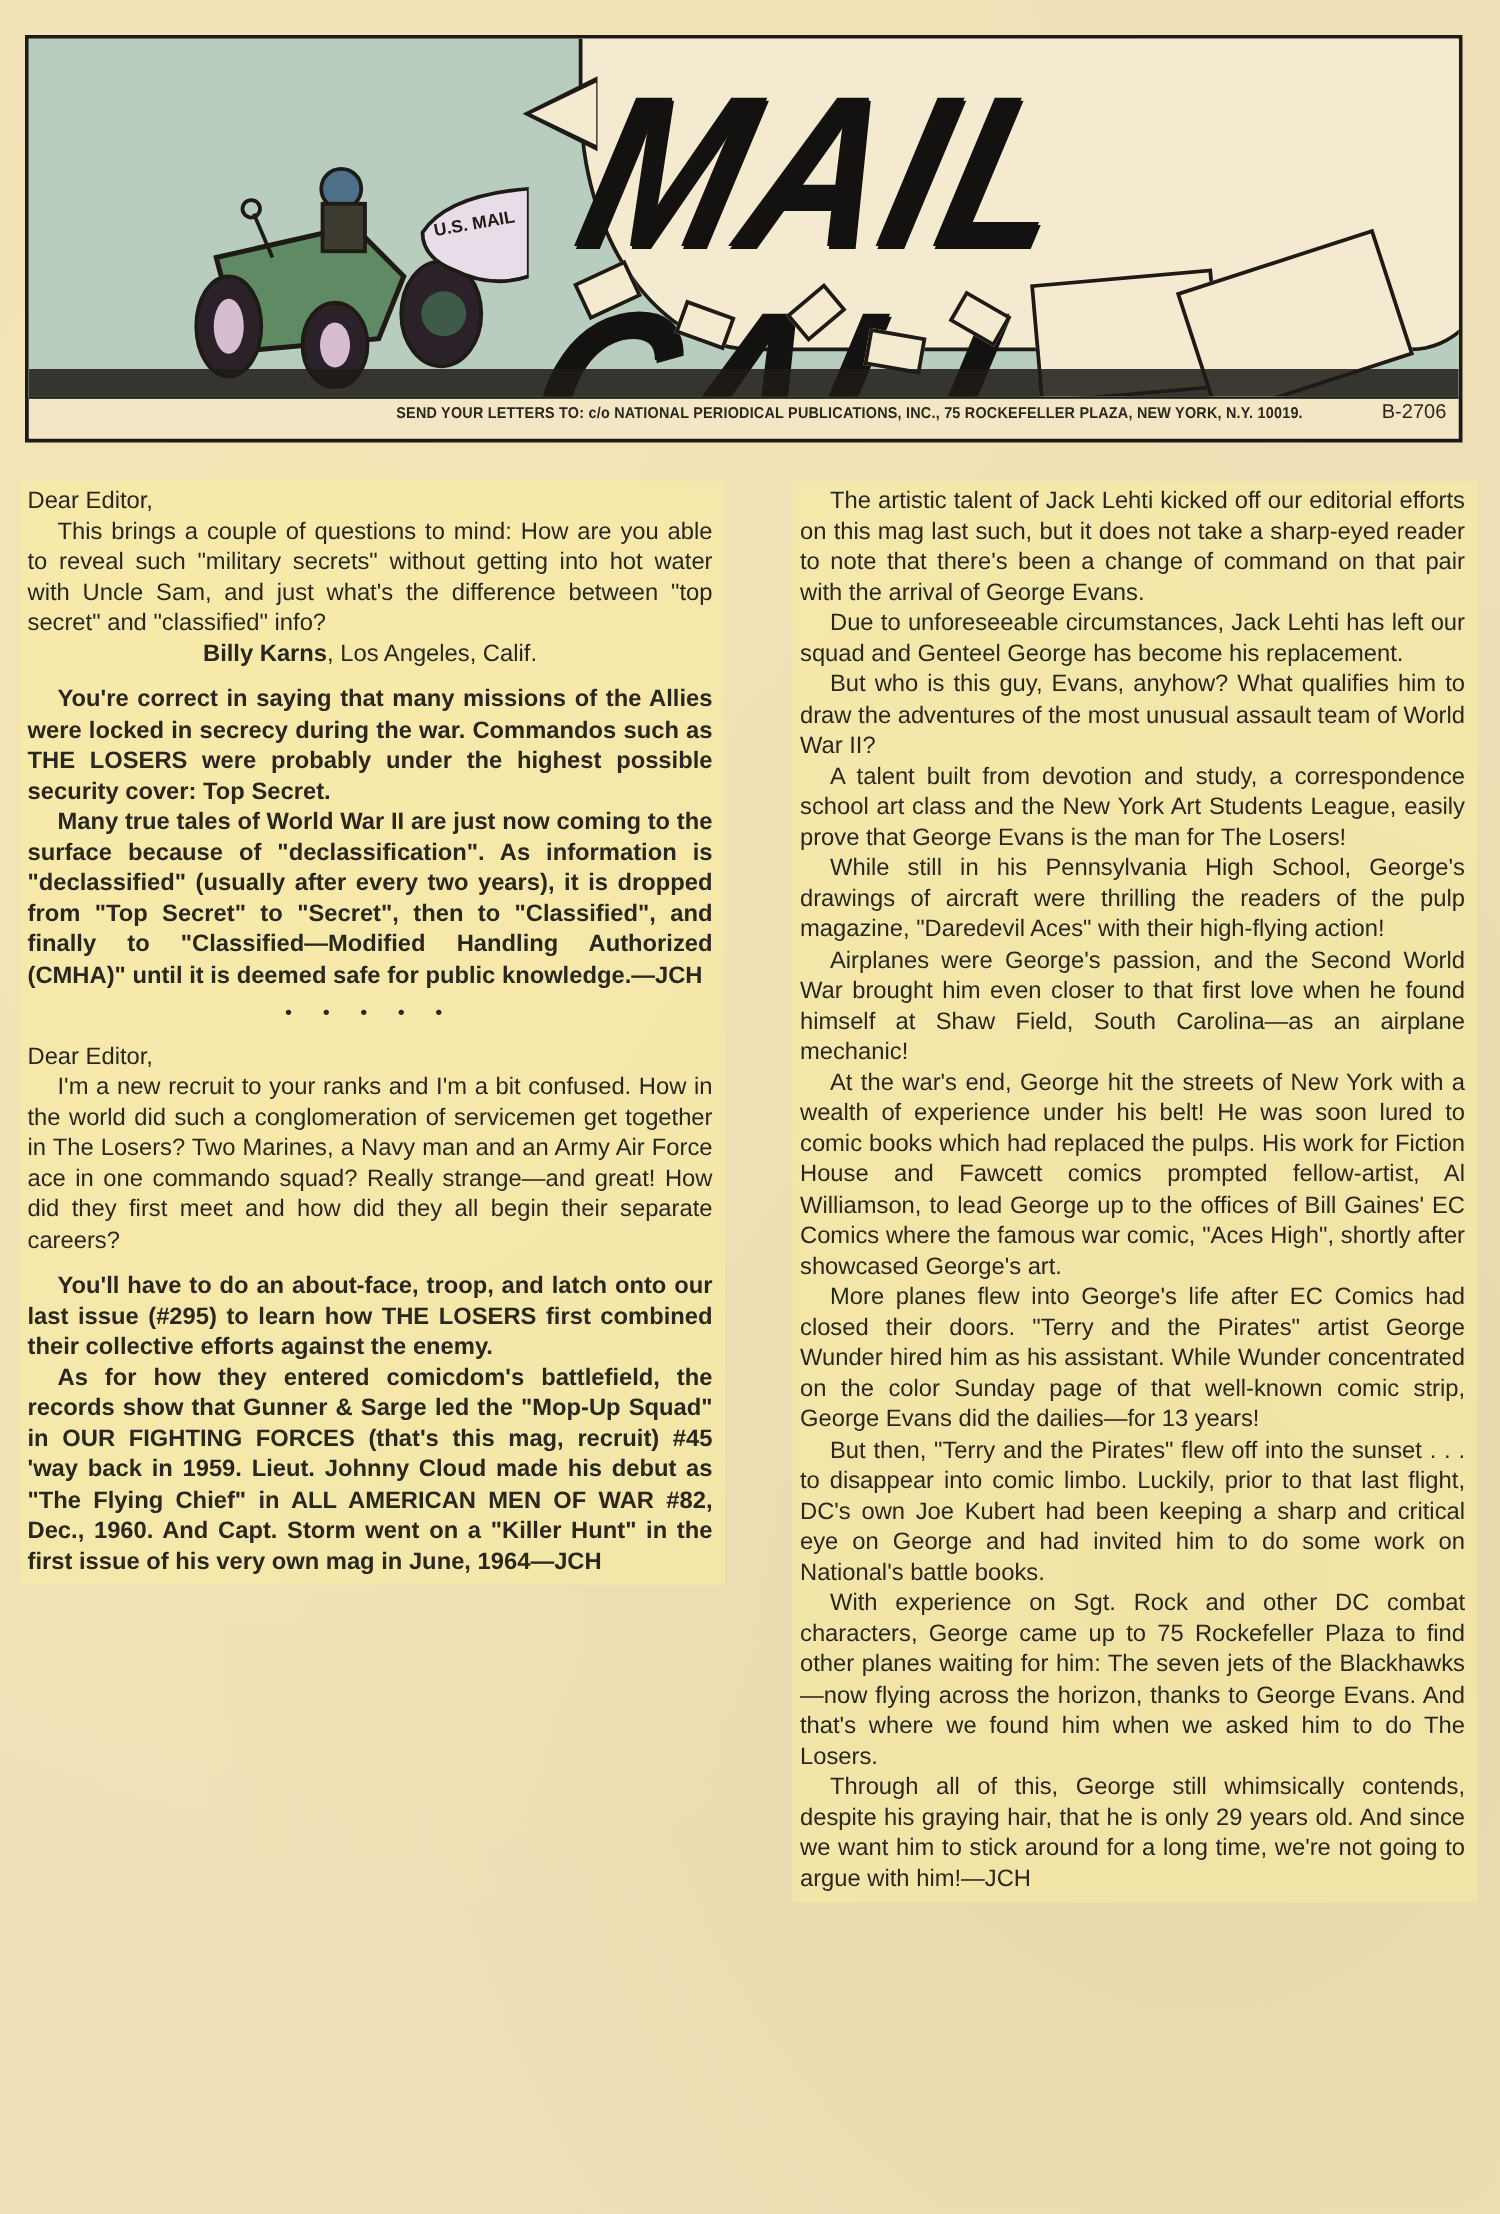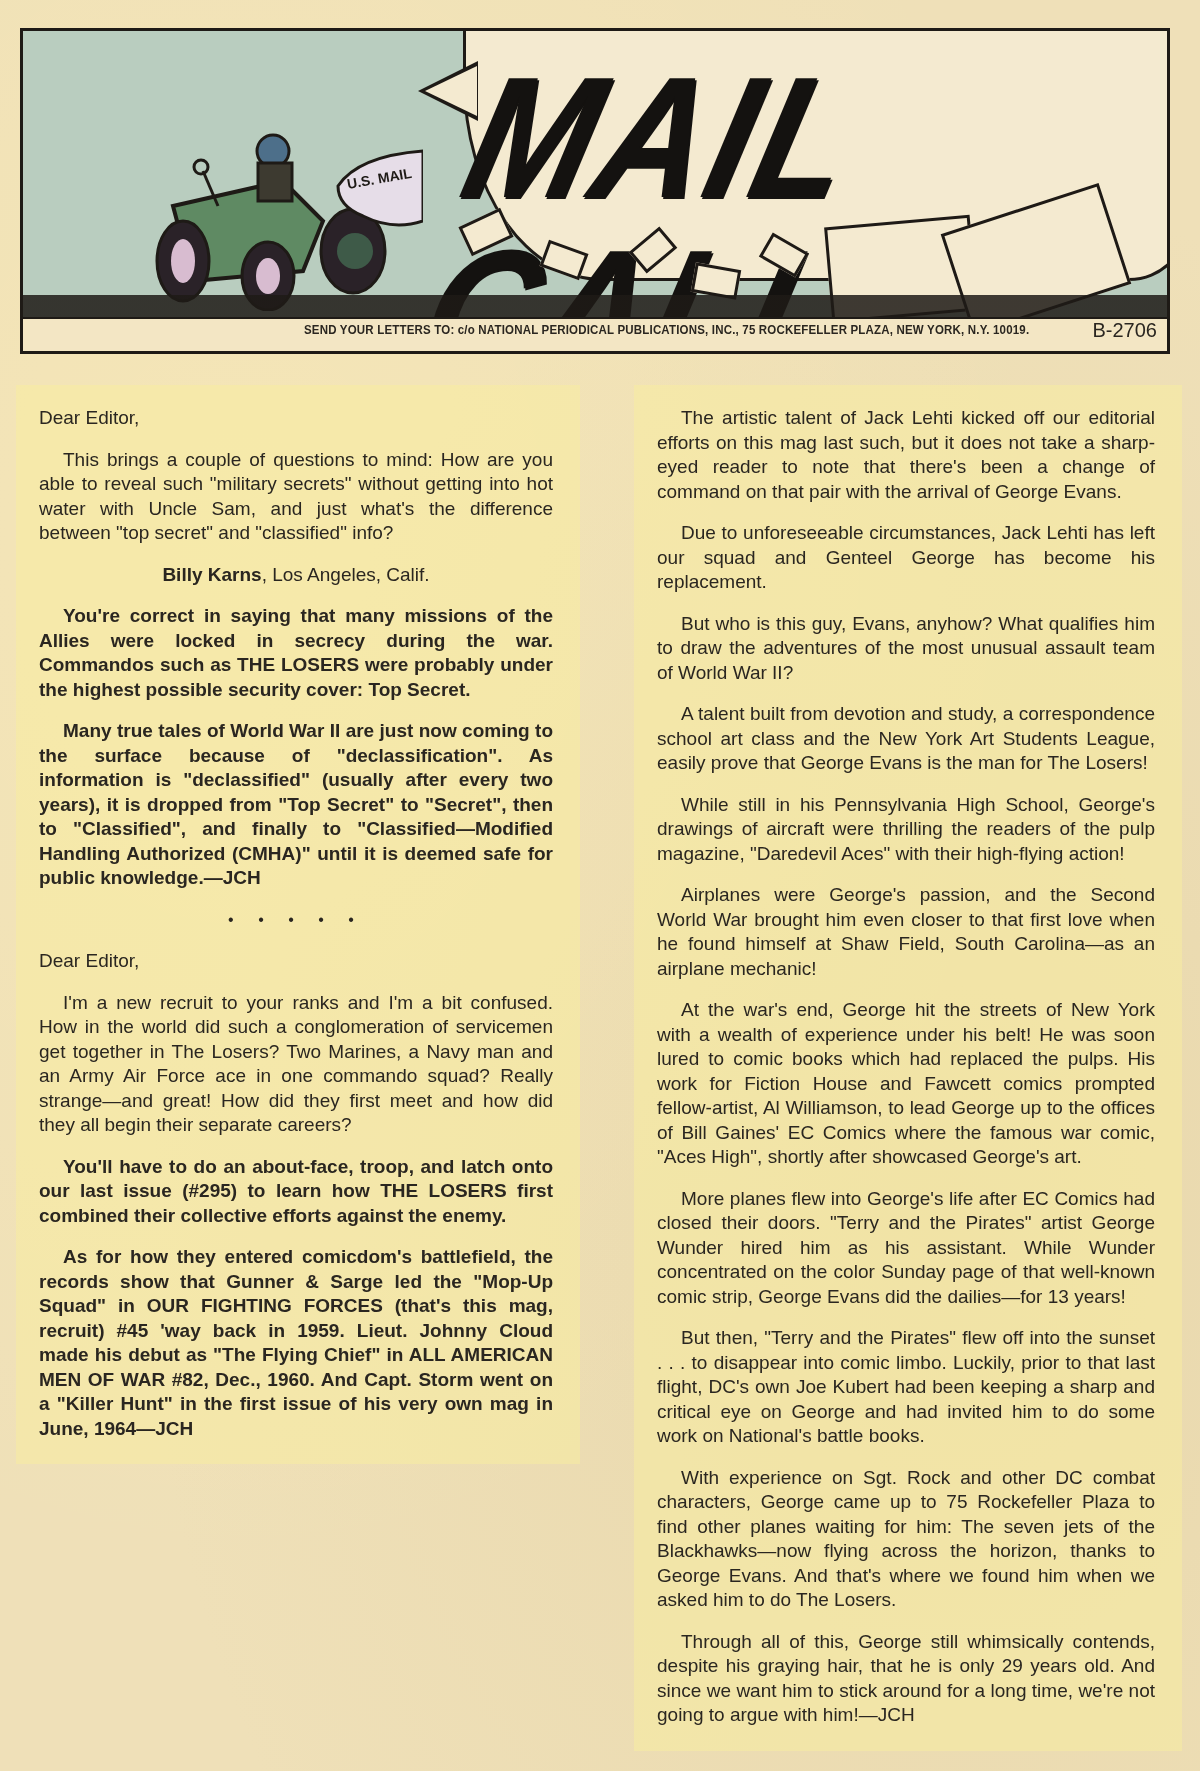--- a/index.html
+++ b/index.html
@@ -61,31 +61,31 @@
   .banner-footer {
     position: absolute; left: 10px; right: 10px; bottom: 6px; height: 30px;
     display: flex; align-items: center; justify-content: flex-end;
   }
   .address {
     font-family: "Liberation Sans", sans-serif; font-weight: bold;
     font-size: 12.5px; letter-spacing: 0.2px; color: #2a2620;
     transform: scaleX(0.92); transform-origin: left center; white-space: nowrap;
   }
   .code {
-    font-family: "Liberation Sans", sans-serif; font-size: 20px; color: #2a2620;
+    font-family: "Liberation Sans", sans-serif; font-size: 16px; color: #2a2620;
   }
   .col {
     position: absolute; top: 385px;
     font-size: 19px; line-height: 24.5px; text-align: justify;
     background: rgba(248, 236, 160, 0.55);
     padding: 4px 10px 6px 6px; box-sizing: border-box;
   }
   .col-left { left: 16px; width: 564px; }
   .col-right { left: 634px; width: 548px; }
-  p { margin: 17px; text-indent: 24px; }
+  p { margin: 0; text-indent: 24px; }
   .salutation { text-indent: 0; }
   .signature { text-align: center; text-indent: 0; font-weight: normal; }
   .signature b { font-weight: bold; }
   .reply { font-weight: bold; margin-top: 10px; }
   .reply-first { margin-top: 12px; }
   .divider {
     text-align: center; letter-spacing: 10px; font-size: 16px;
     margin: 6px 0 10px; text-indent: 0;
   }
 </style>

